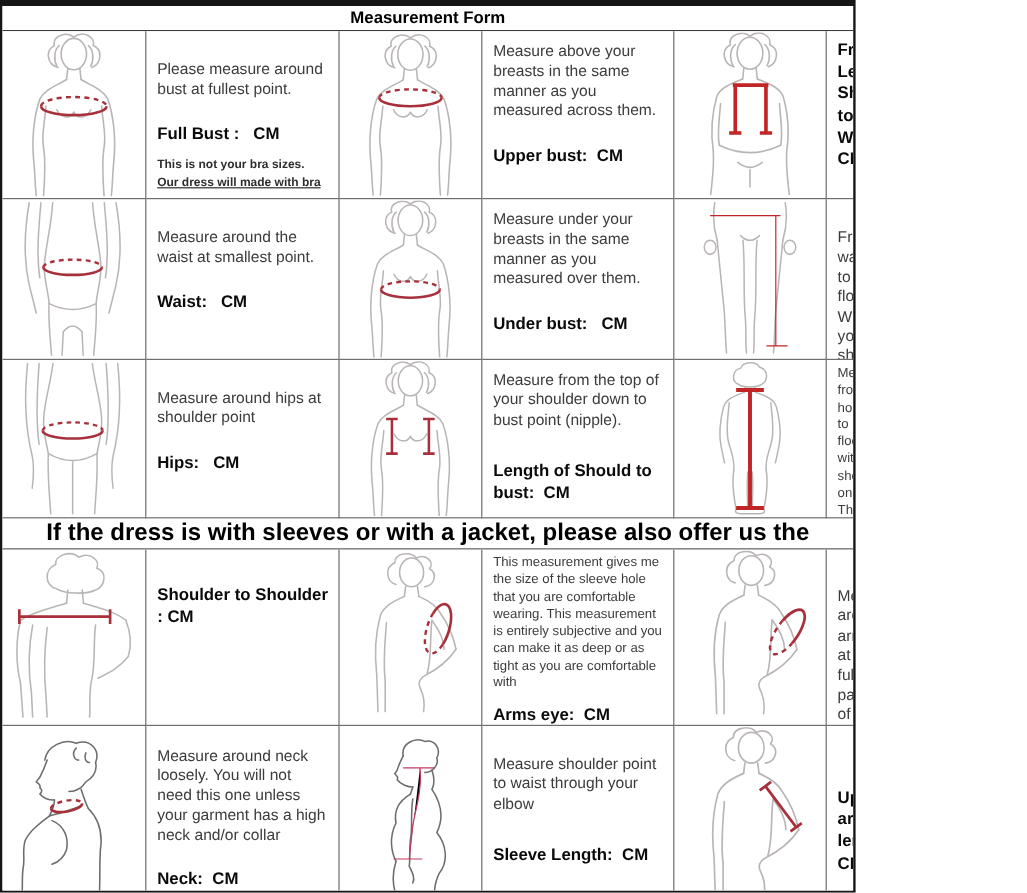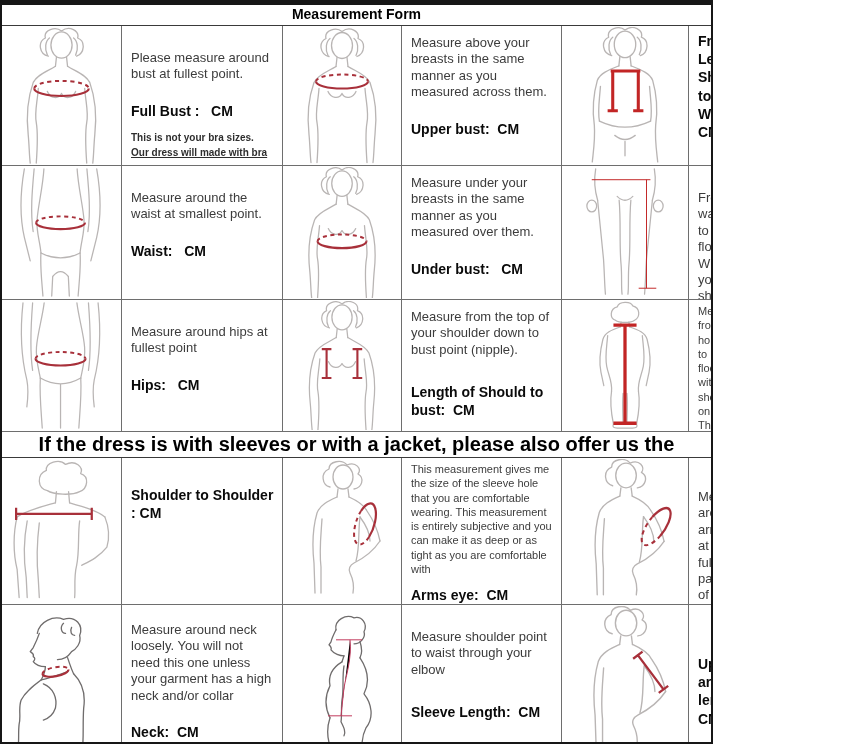--- a/index.html
+++ b/index.html
@@ -189,21 +189,21 @@
         <path class="sk" d="M86,2 C88,28 89,52 86,72"></path>
         <path class="sk" d="M40,2 C38,18 33,34 32,48 C31,60 34,70 36,80"></path>
         <path class="sk" d="M74,2 C76,18 81,34 82,48 C83,60 80,70 78,80"></path>
         <path class="sk" d="M36,80 Q57,92 78,80 M57,86 V132"></path>
         <path class="sk" d="M36,80 C35,98 37,116 38,132 M78,80 C79,98 77,116 76,132"></path>
         <path class="mk mkd" d="M31,60 A26,7 0 0 1 83,60"></path>
         <path class="mk" d="M31,60 A26,7 0 0 0 83,60"></path>
       </svg>
     </div>
     <div class="cell txt pt-d">
-      <p class="desc">Measure around hips at fullest point</p>
+      <p class="desc">Measure around hips at shoulder point</p>
       <p class="label lm-m">Hips:   CM</p>
     </div>
     <div class="cell fig">
       <svg viewBox="0 0 116 134">
         <use href="#gHead"></use>
           <use href="#gTorsoF"></use>
         <path class="mk" stroke-width="2.6" d="M42,50 V80 M37,50 H47 M37,80 H47 M74,50 V80 M69,50 H79 M69,80 H79"></path>
       </svg>
     </div>
     <div class="cell txt pt-b">

